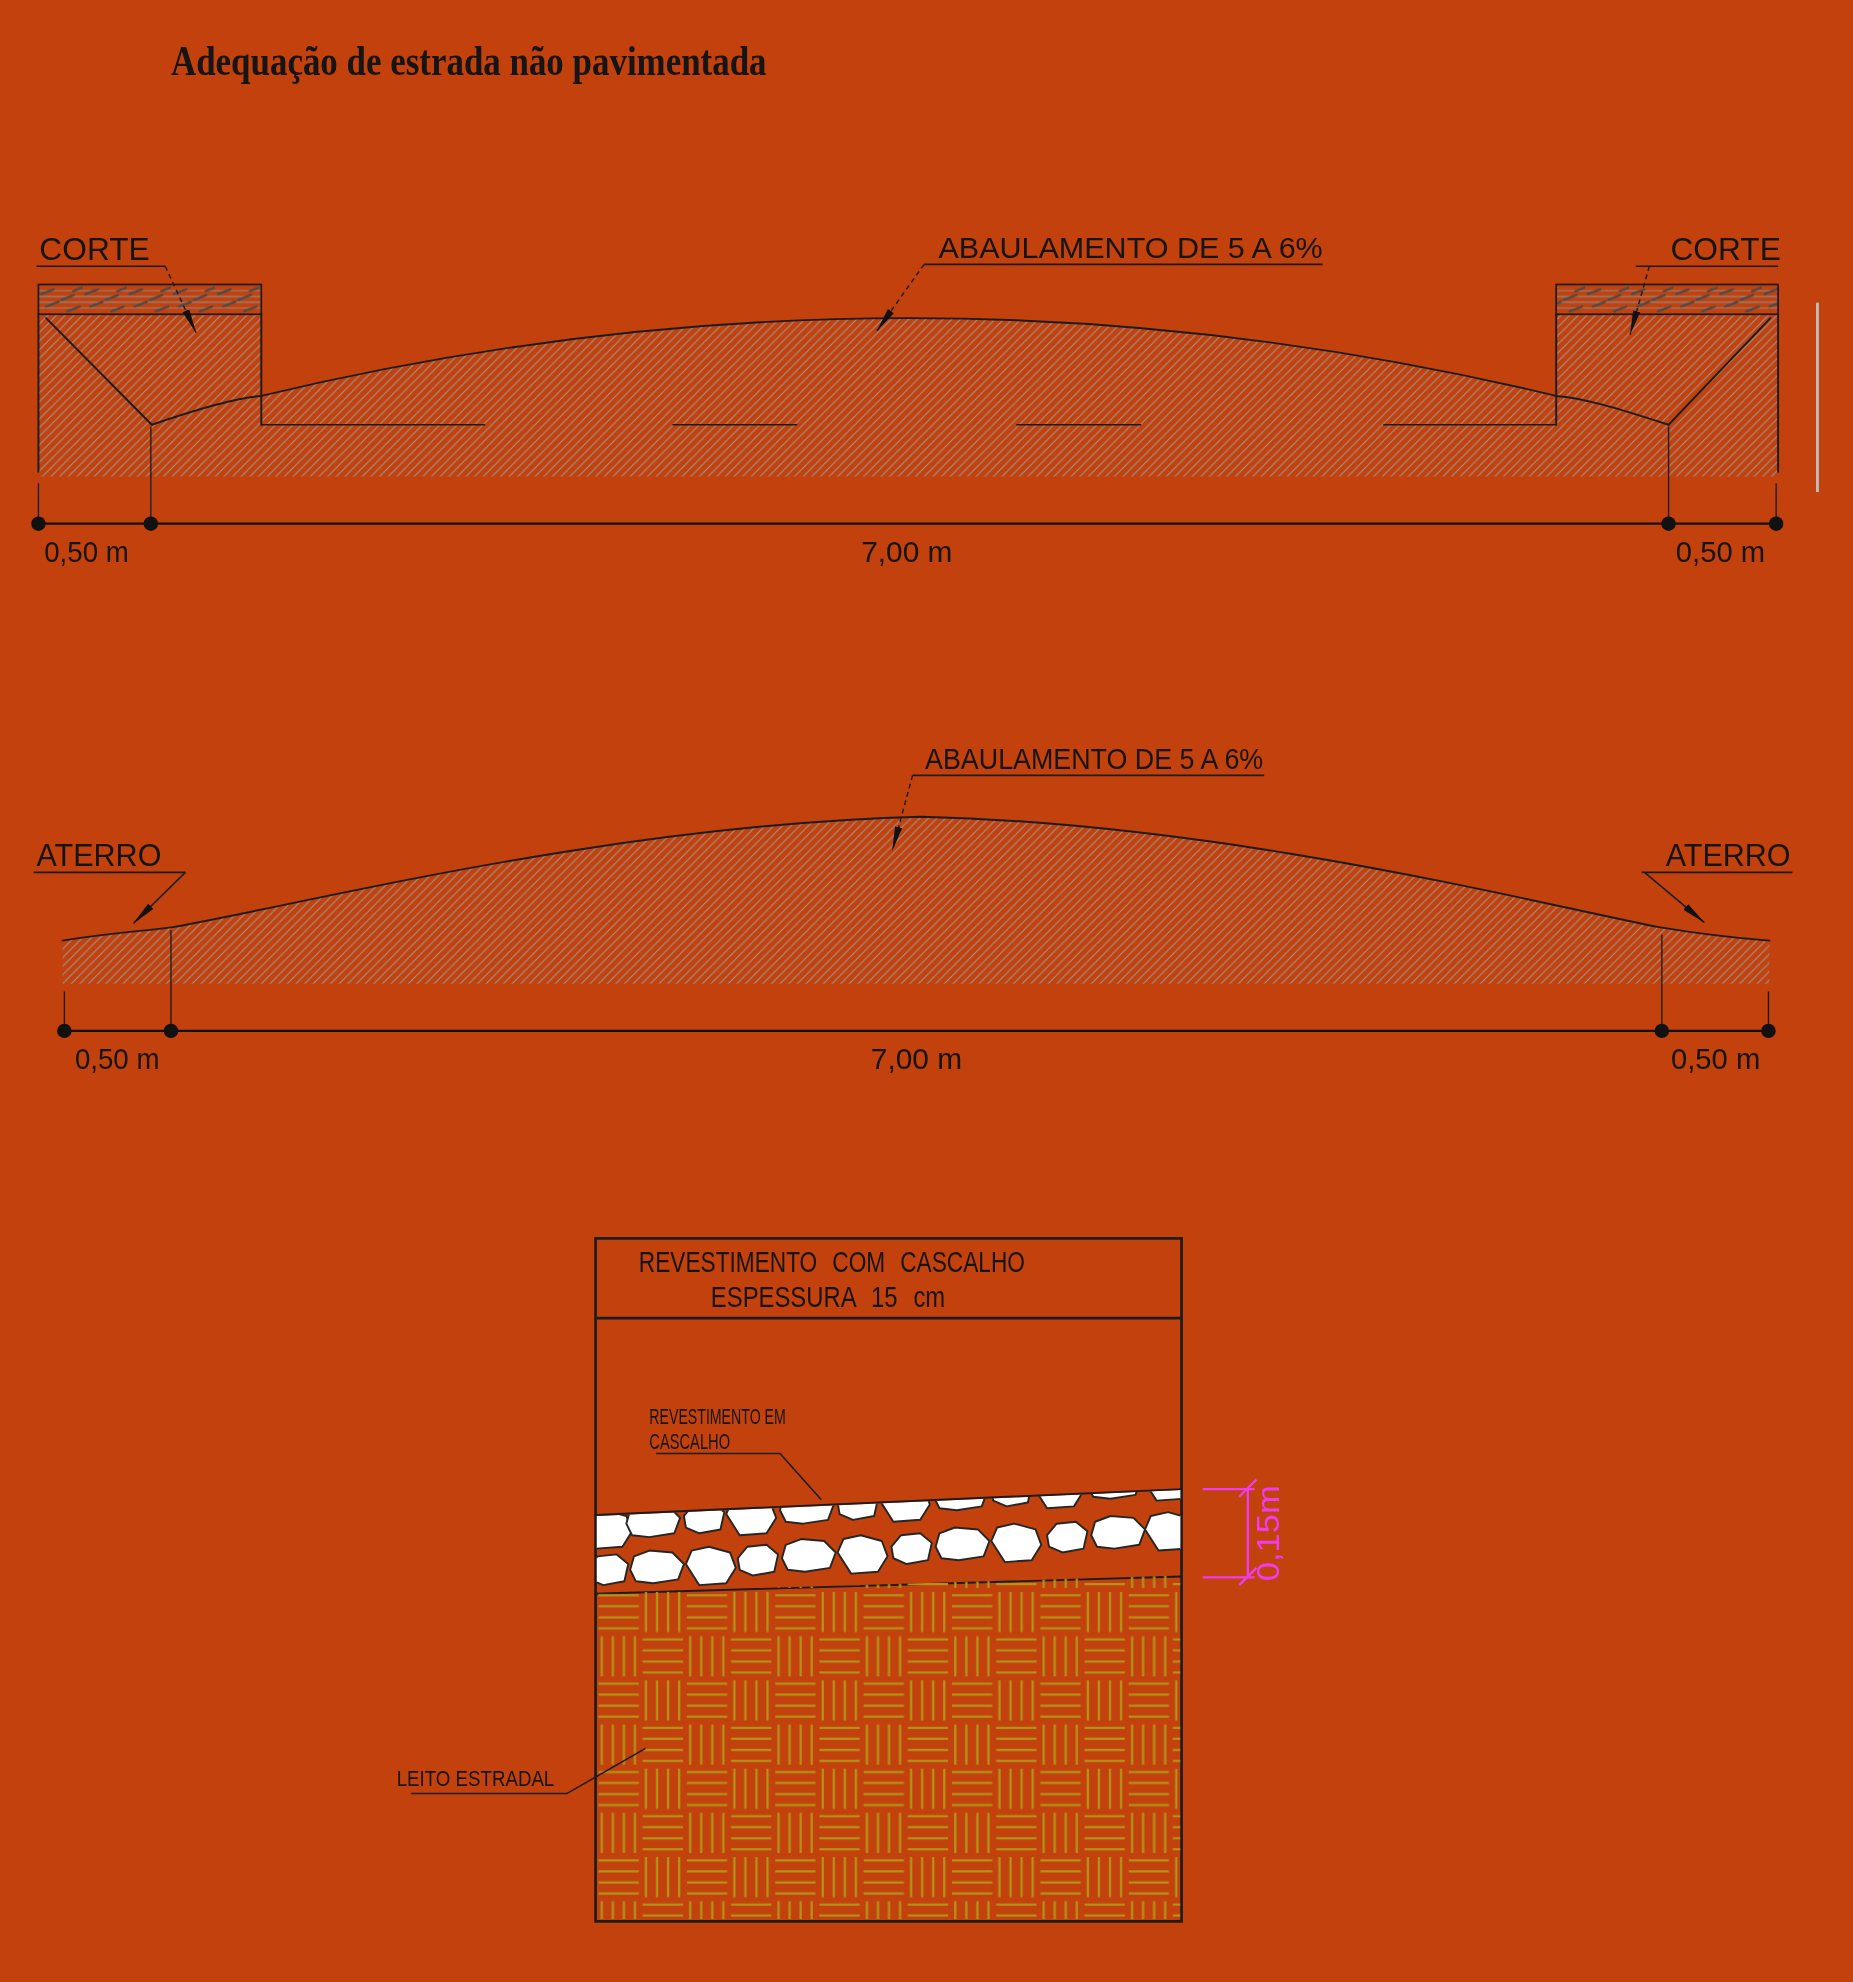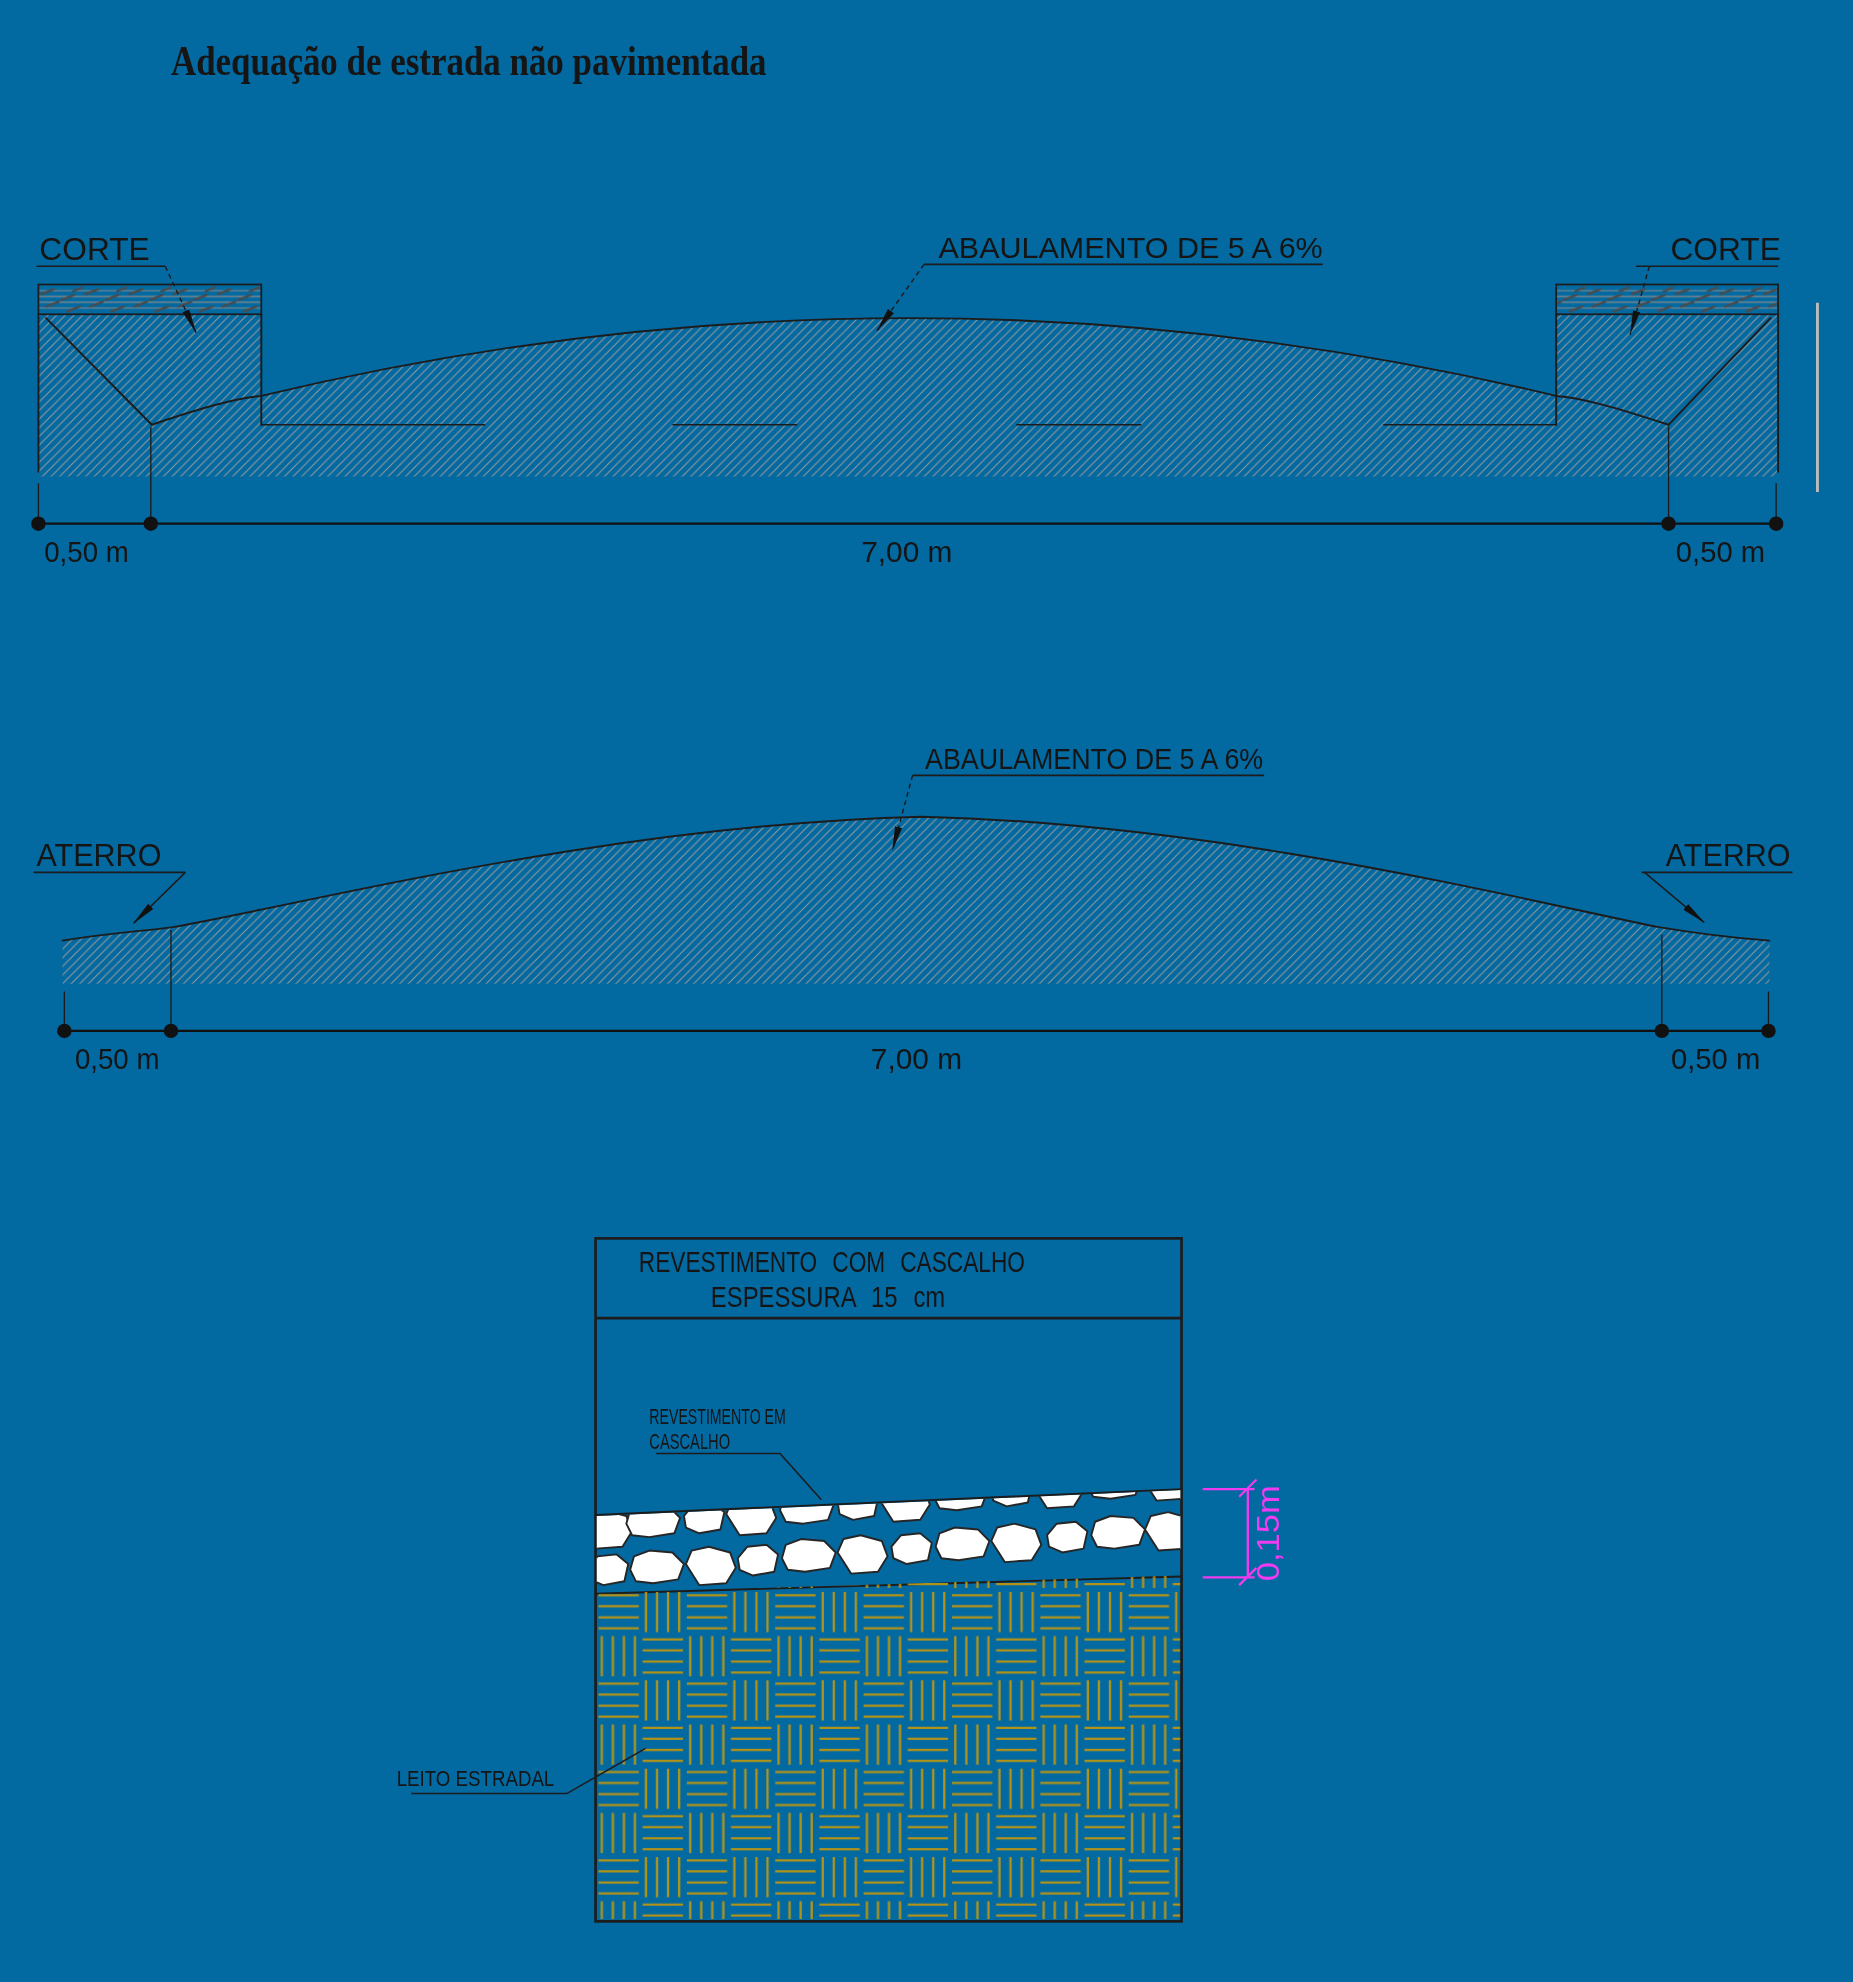--- a/index.html
+++ b/index.html
@@ -1,16 +1,16 @@
 <!DOCTYPE html>
 <html><head>
 <meta charset="utf-8">
 <style>
   html,body { margin:0; padding:0; background:#ffffff; }
-  .canvas { position:relative; width:1853px; height:1983px; background:#0369a1; overflow:hidden; }
+  .canvas { position:relative; width:1853px; height:1983px; background:#c2410c; overflow:hidden; }
   svg { display:block; }
   svg text { font-family:"Liberation Sans", sans-serif; fill:#151515; }
   .serif-title { font-family:"Liberation Serif", serif; font-weight:700; font-size:43px; }
   .lab33 { font-size:33px; }
   .lab30 { font-size:30px; }
   .lab31 { font-size:31px; }
   .cad31 { font-size:31px; word-spacing:12px; }
   .cad23 { font-size:23px; }
   .magenta-t { font-size:33px; fill:#f13bf1; }
   .ln  { stroke:#1c1c1c; stroke-width:2; fill:none; stroke-linecap:round; }

